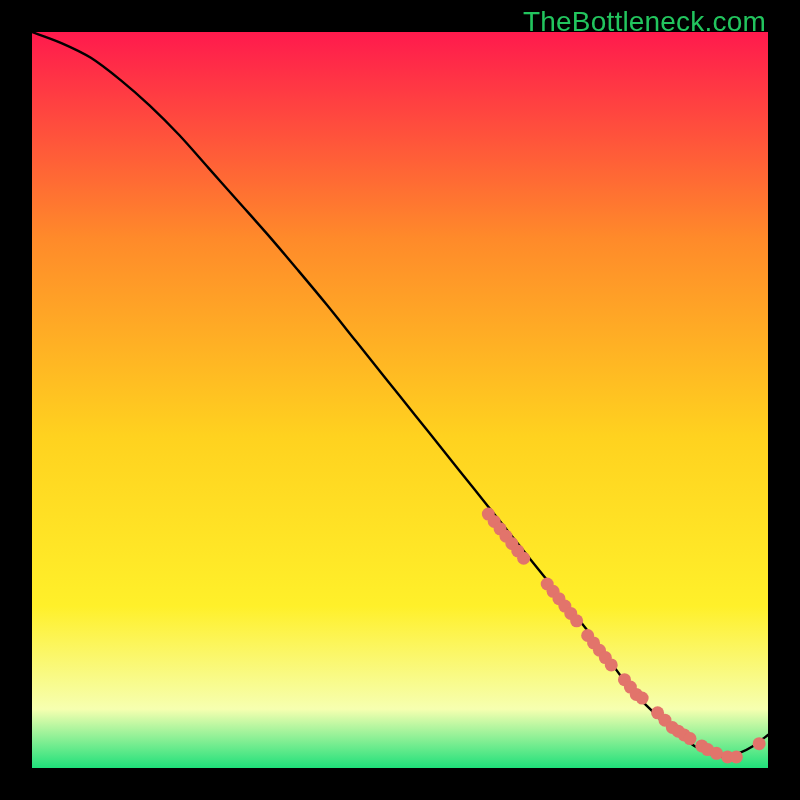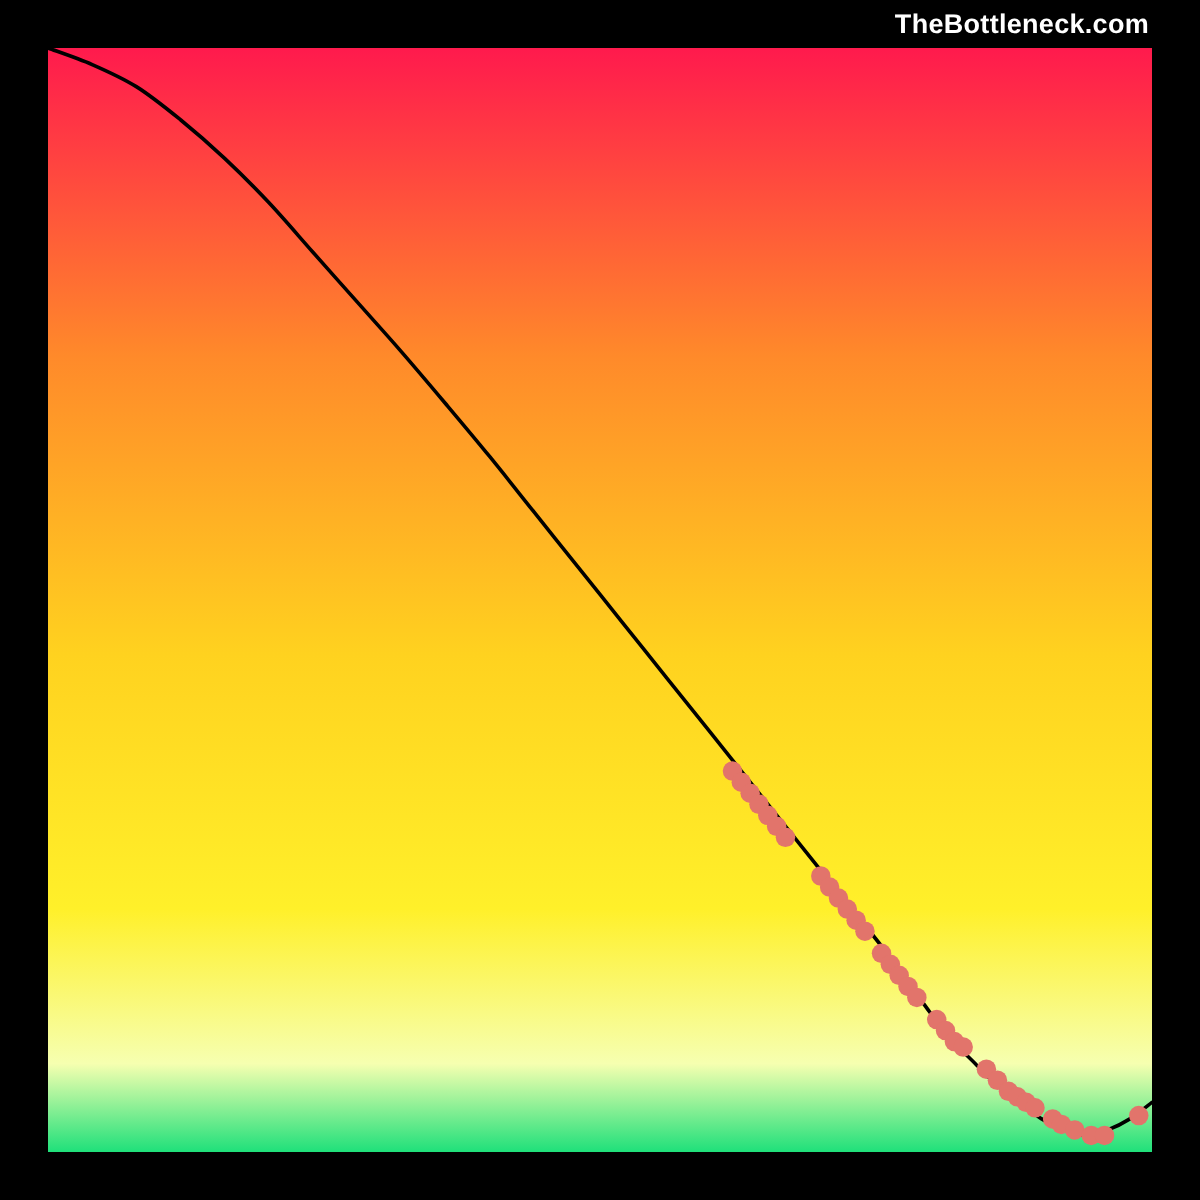--- a/index.html
+++ b/index.html
@@ -21,23 +21,23 @@
     position: absolute;
     left: 32px;
     top: 32px;
     width: 736px;
     height: 736px;
   }
   .watermark {
     position: absolute;
     top: 6px;
     right: 34px;
-    color: #ffffff;
-    font-size: 18px;
-    font-weight: 700;
+    color: #22c55e;
+    font-size: 28px;
+    font-weight: 400;
     letter-spacing: 0.2px;
     user-select: none;
   }
   svg { display: block; }
 </style>
 </head>
 <body>
 
 <div class="stage">
   <div class="watermark">TheBottleneck.com</div>

